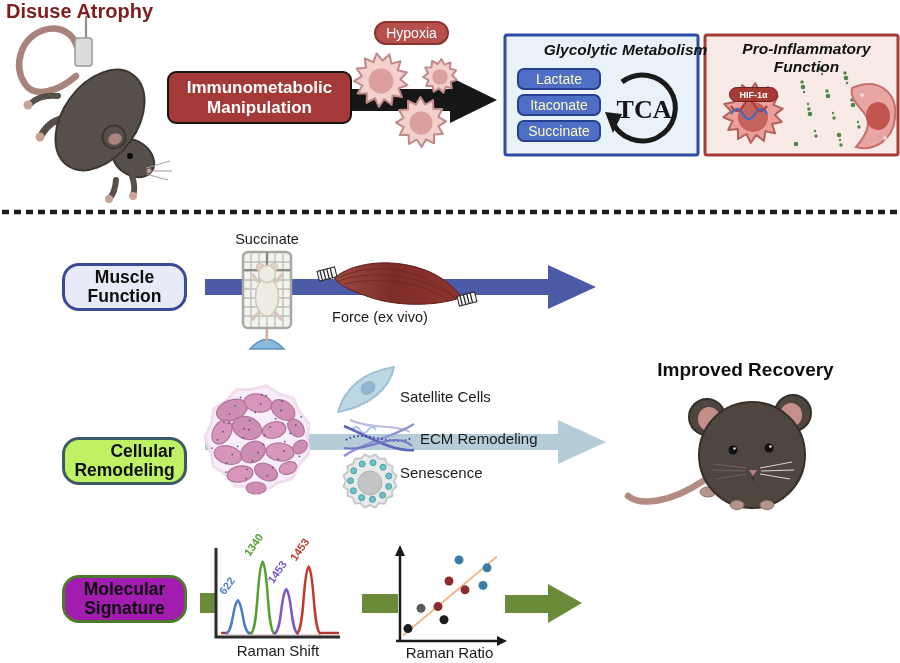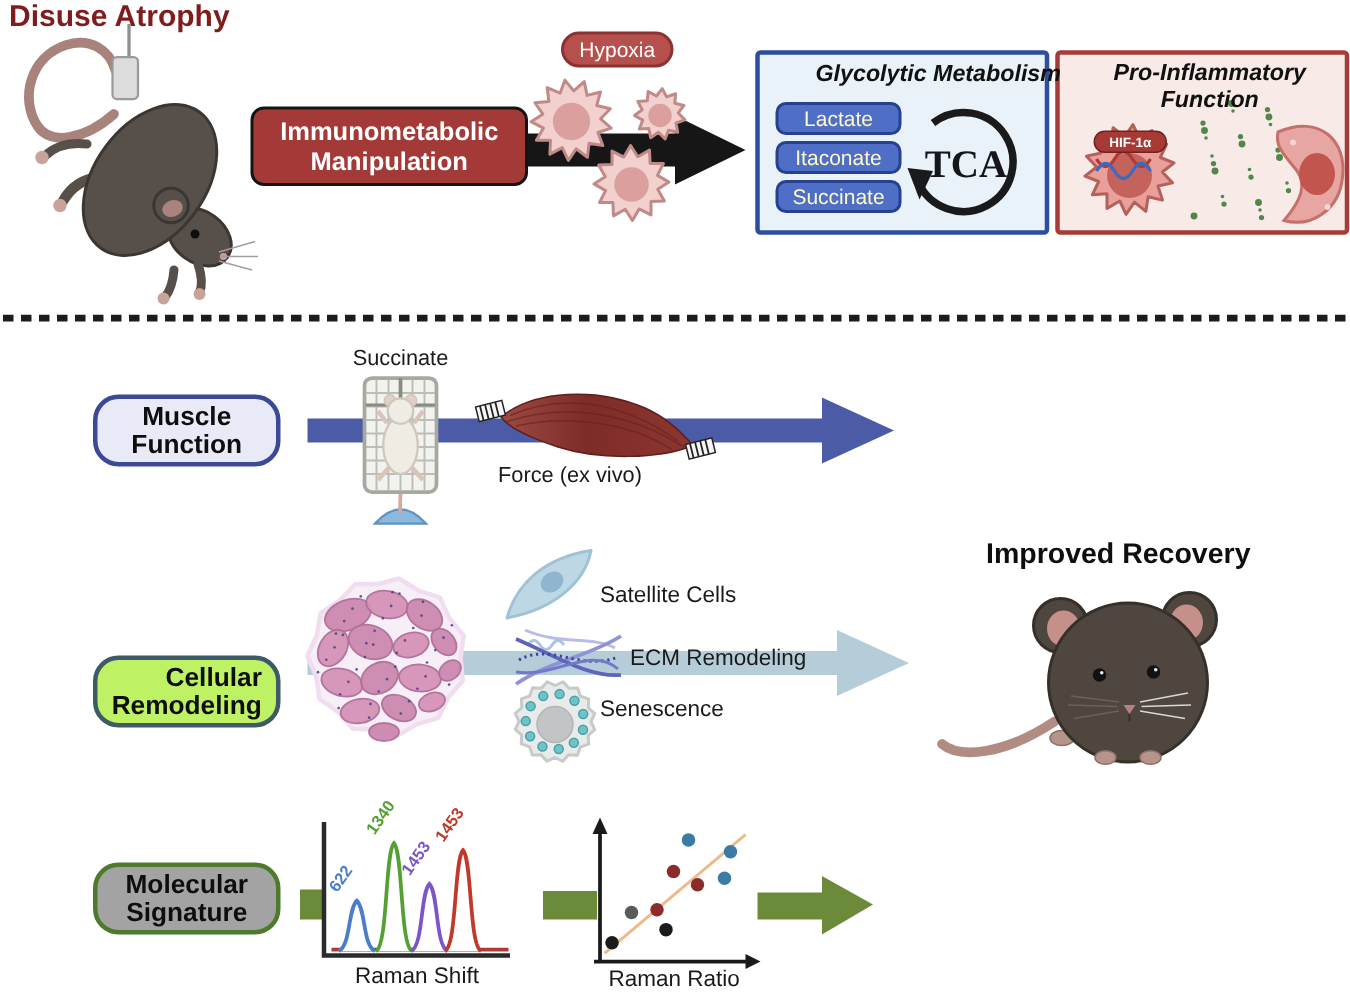--- a/index.html
+++ b/index.html
@@ -25,21 +25,21 @@
   .pill{background:#4f6ec5;border:2px solid #27408f;border-radius:7px;color:#fef9c3;font-size:14px;
         text-align:center;padding:1px 0;margin-bottom:4px;box-sizing:border-box;width:84px;}
   .hif{left:729px;top:87px;width:49px;height:15px;background:#a83a36;border:1.5px solid #6e2320;
        border-radius:8px;color:#fff;font-weight:bold;font-size:9px;display:flex;align-items:center;
        justify-content:center;box-sizing:border-box;}
   .capsule{width:125px;height:48px;border-radius:17px;display:flex;align-items:center;justify-content:center;
            text-align:center;font-weight:bold;font-size:17.5px;line-height:1.1;color:#0e0e0e;
            box-sizing:border-box;padding:12px 20px;}
   #capsule-muscle{left:62px;top:263px;background:#e9eaf8;border:3.5px solid #3b4a94;}
   #capsule-cellular{left:62px;top:437px;background:#bef264;border:3.5px solid #3e5a66;text-align:right;}
-  #capsule-molecular{left:62px;top:575px;background:#a3a3a3;border:3.5px solid #4e7a2e;}
+  #capsule-molecular{left:62px;top:575px;background:#a21caf;border:3.5px solid #4e7a2e;}
 </style>
 </head>
 <body>
 
 <div class="stage">
 
 <svg id="art" width="900" height="663" viewBox="0 0 900 663">
   <defs>
     <linearGradient id="mg" x1="0" y1="0" x2="1" y2="0">
       <stop offset="0" stop-color="#9c4a42"></stop>

